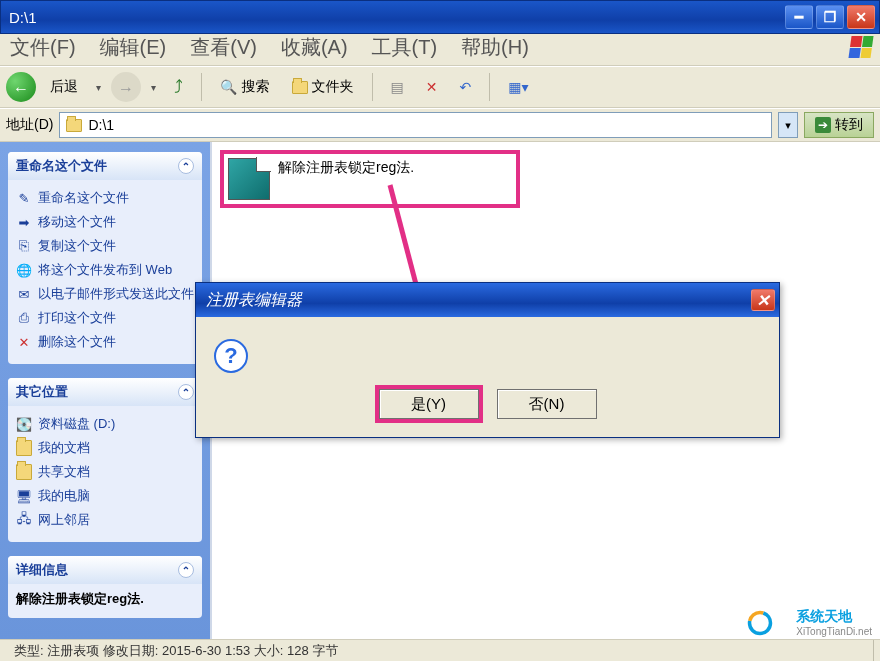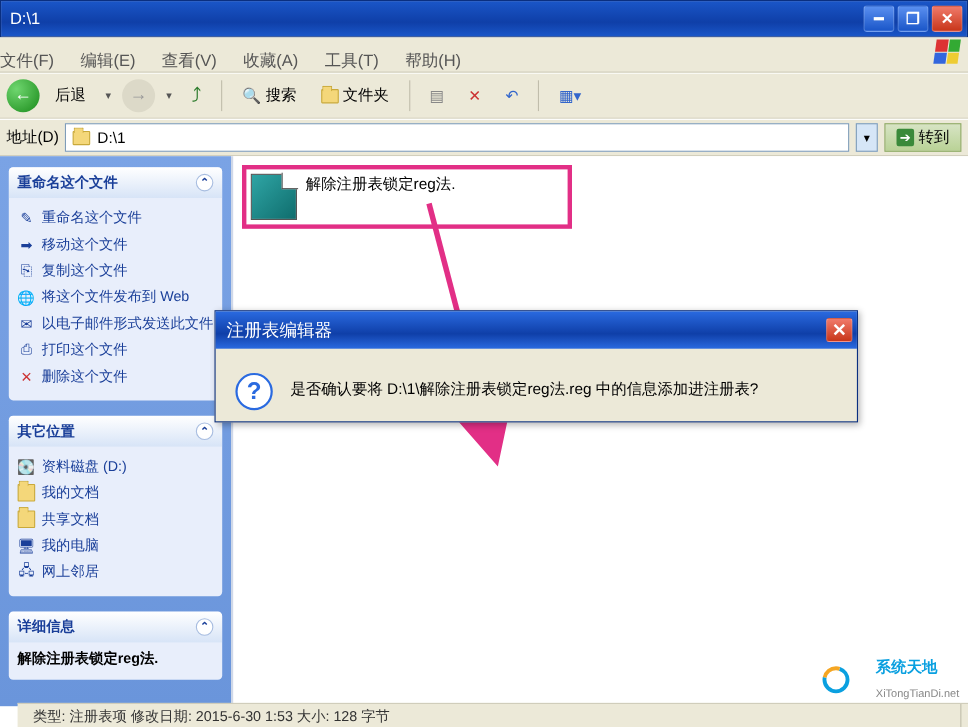--- a/index.html
+++ b/index.html
@@ -31,24 +31,24 @@
     display: flex; align-items: center; justify-content: center;
     color: #fff; font-weight: bold; font-size: 14px;
     cursor: pointer;
   }
   .winbtn.close { background: linear-gradient(#f07a6a,#c8361a); }
   
   .menubar {
     height: 32px;
     background: #ece9d8;
     border-bottom: 1px solid #d0cdbb;
-    display: flex; align-items: flex-end;
-    padding: 0 0;
+    display: flex; align-items: flex-start;
+    padding: 0 10px;
     color: #555;
-    font-size: 15px;
+    font-size: 20px;
     position: relative;
   }
   .menubar .menuitem { margin-right: 24px; cursor: pointer; }
   .menubar .logo {
     position: absolute; right: 4px; top: 2px;
     width: 26px; height: 26px;
   }
   
   .toolbar {
     height: 42px;
@@ -160,53 +160,54 @@
   .fileicon {
     width: 42px; height: 42px;
     background: linear-gradient(135deg,#2fa5a5,#0f6d6d);
     border:1px solid #555; position:relative;
     flex-shrink:0;
   }
   .fileicon::before { content:""; position:absolute; right:-2px; top:-2px; width:14px;height:14px; background:#fff; border-left:1px solid #555; border-bottom:1px solid #555; }
   .filetext { font-size:14px; line-height:1.35; }
   
   .statusbar {
-    position:absolute; bottom:0; left:16px; right:0;
+    position:absolute; bottom:0; left:0; right:0;
     height: 22px;
     background: #ece9d8;
     border-top: 1px solid #d0cdbb;
     display:flex; align-items:center;
     font-size:13px; color:#333;
     padding: 0 6px;
   }
   .statusbar .cell { border-right:1px solid #c0bdab; padding:0 8px; height:100%; display:flex;align-items:center; }
   .statusbar .cell.wide { flex:1; }
   .watermark {
     position:absolute; right:8px; bottom:24px;
     display:flex; align-items:center; gap:22px;
     font-size:14px; font-weight:bold;
   }
   .watermark .logo { width:28px;height:28px; }
   .watermark .t1 { color:#0aa0e0; }
-  .watermark .t2 { font-size:10px; color:#888; font-weight:normal; display:block;margin-top:10px; }
+  .watermark .t2 { font-size:10px; color:#888; font-weight:normal; display:block; }
   
   .dialog {
     position:absolute;
     left: 195px; top: 282px;
     width: 585px;
     border: 1px solid #0a2f80;
     box-shadow: 2px 2px 6px rgba(0,0,0,.3);
     background:#ece9d8;
   }
   .dlg-title {
     height: 34px;
     background: linear-gradient(#2a6ae0,#0f3fa8 60%,#2a6ae0);
     color:#fff; font-size:16px;
     display:flex; align-items:center; justify-content:space-between;
     padding: 0 4px 0 10px;
+    font-style: italic;
   }
   .dlg-close {
     width:24px;height:22px;
     background: linear-gradient(#f07a6a,#c8361a);
     border:1px solid #fff3; border-radius:3px;
     display:flex;align-items:center;justify-content:center;
     color:#fff; font-weight:bold; cursor:pointer;
   }
   .dlg-body {
     padding: 22px 18px 10px 18px;
@@ -406,21 +407,28 @@
   <line x1="150" y1="20" x2="205" y2="230" stroke="#e22f86" stroke-width="5" marker-end="url(#ah)"></line>
 </svg>
 
 <div class="dialog">
   <div class="dlg-title">
     <span>注册表编辑器</span>
     <div class="dlg-close">✕</div>
   </div>
   <div class="dlg-body">
     <div class="qicon">?</div>
-    <div style="padding-top:6px;">是否确认要将 D:\1\解除注册表锁定reg法.reg 中的信息添加进注册表?</div>
+  </div>
+  <div class="dlg-buttons">
+    <div class="dlg-btn yes">
+        <span>是(Y)</span>
+      </div>
+    <div class="dlg-btn">
+        <span>否(N)</span>
+      </div>
   </div>
 </div>
 
 <div class="statusbar">
   <div class="cell wide">类型: 注册表项  修改日期: 2015-6-30 1:53  大小: 128 字节</div>
 </div>
 
 <div class="watermark">
   <svg class="logo" viewBox="0 0 32 32">
     <circle cx="16" cy="16" r="12" fill="none" stroke="#0aa0e0" stroke-width="4" stroke-dasharray="40 20"></circle>

